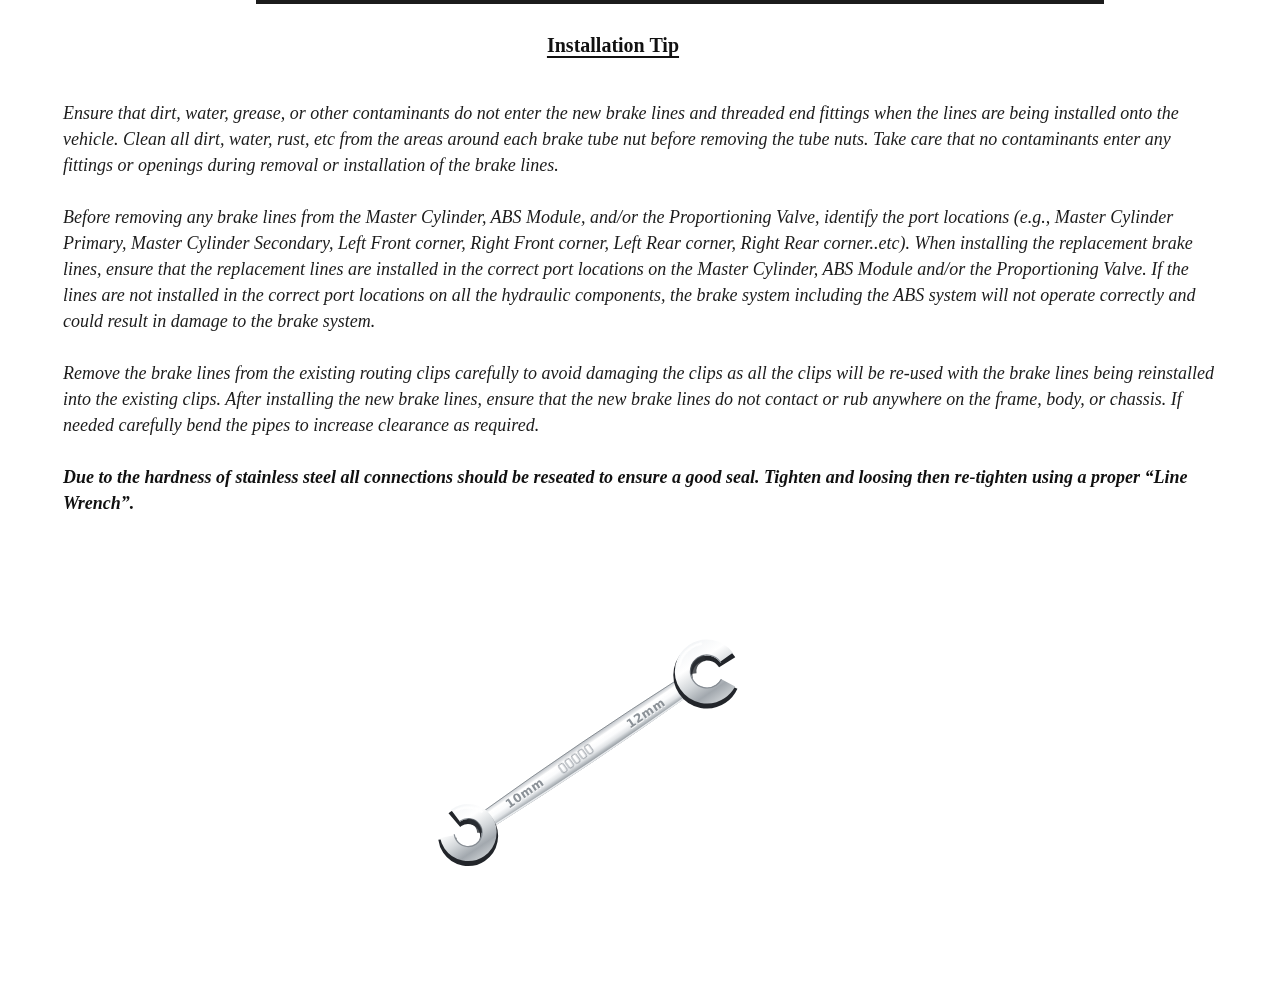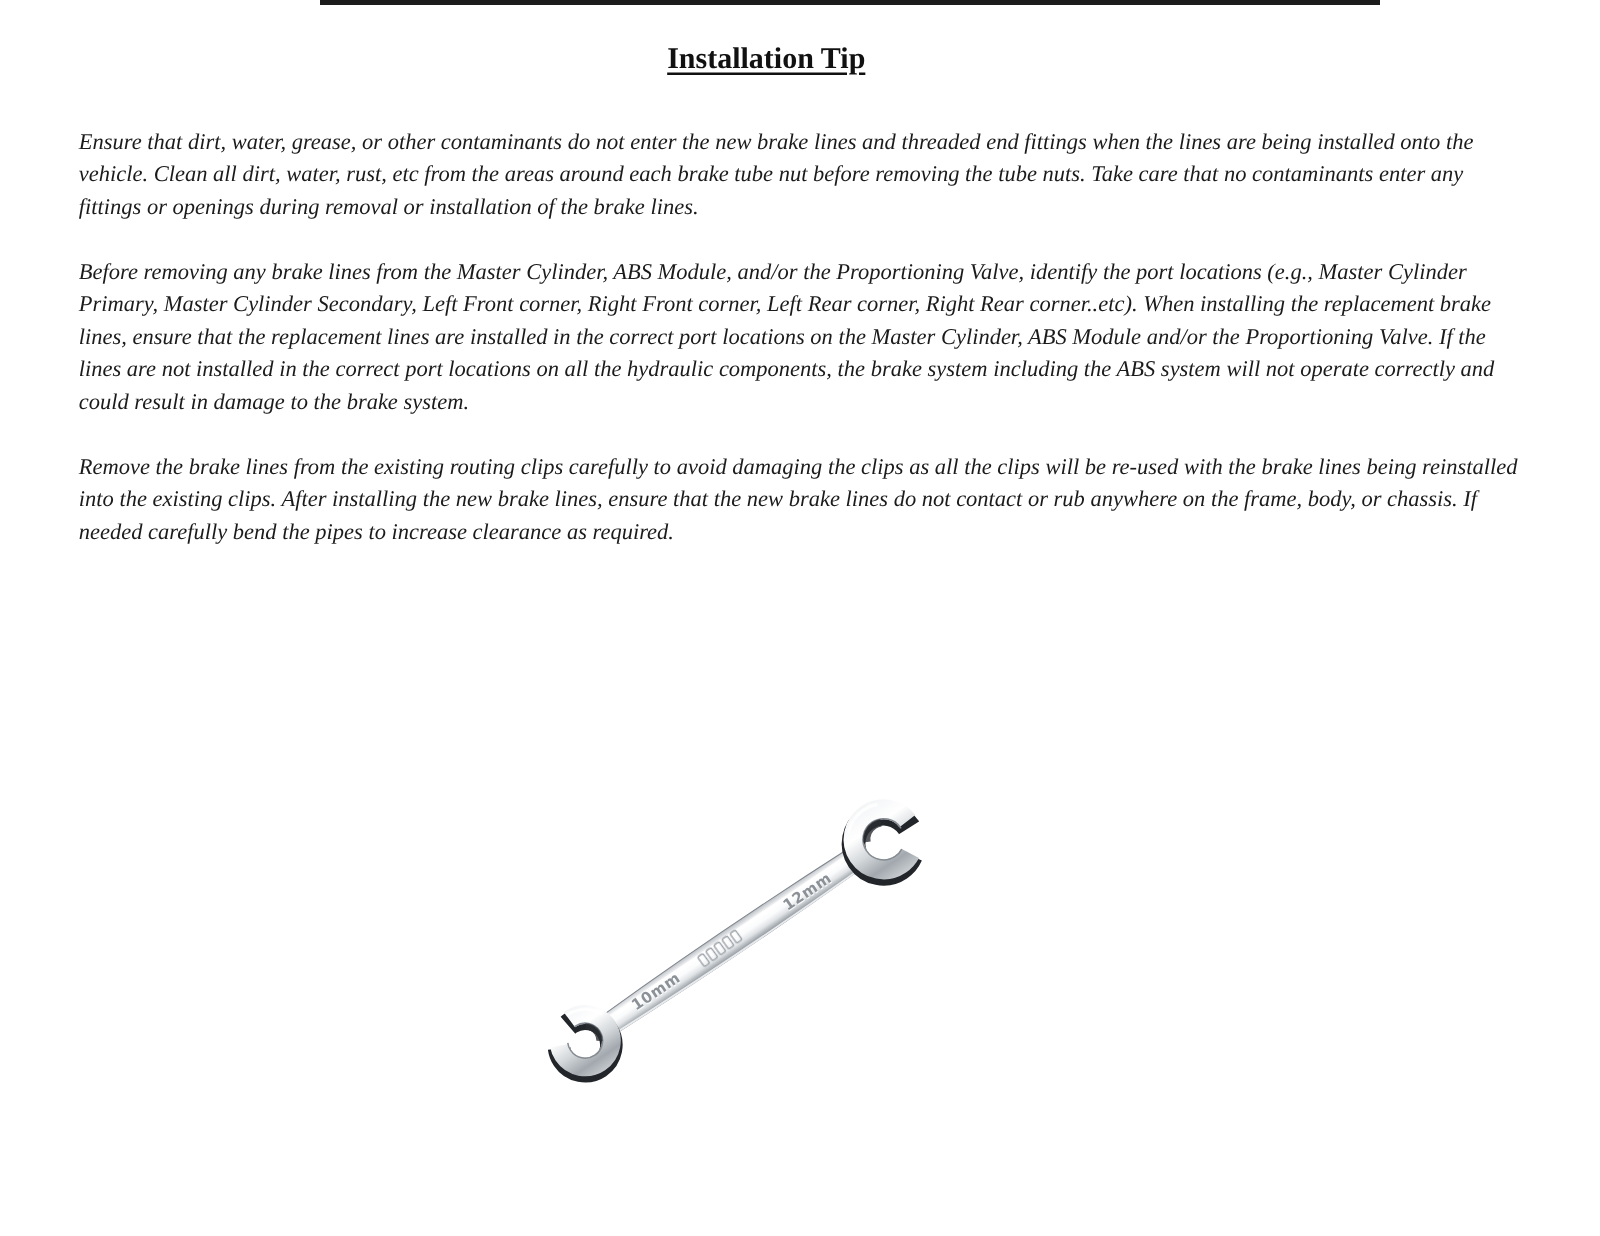--- a/index.html
+++ b/index.html
@@ -26,21 +26,21 @@
   .title-wrap {
     position: absolute;
     top: 34px;
     left: 0;
     width: 1226px;
     text-align: center;
   }
   .title {
     display: inline-block;
     margin: 0;
-    font-size: 24px;
+    font-size: 20px;
     font-weight: bold;
     text-decoration: underline;
     text-decoration-thickness: 2px;
     text-underline-offset: 4px;
     color: #111111;
   }
   .content {
     position: absolute;
     top: 100px;
     left: 63px;
@@ -81,20 +81,21 @@
   <div class="top-rule"></div>
 
   <div class="title-wrap">
     <h1 class="title">Installation Tip</h1>
   </div>
 
   <div class="content">
     <p>Ensure that dirt, water, grease, or other contaminants do not enter the new brake lines and threaded end fittings when the lines are being installed onto the vehicle. Clean all dirt, water, rust, etc from the areas around each brake tube nut before removing the tube nuts. Take care that no contaminants enter any fittings or openings during removal or installation of the brake lines.</p>
     <p>Before removing any brake lines from the Master Cylinder, ABS Module, and/or the Proportioning Valve, identify the port locations (e.g., Master Cylinder Primary, Master Cylinder Secondary, Left Front corner, Right Front corner, Left Rear corner, Right Rear corner..etc). When installing the replacement brake lines, ensure that the replacement lines are installed in the correct port locations on the Master Cylinder, ABS Module and/or the Proportioning Valve. If the lines are not installed in the correct port locations on all the hydraulic components, the brake system including the ABS system will not operate correctly and could result in damage to the brake system.</p>
     <p>Remove the brake lines from the existing routing clips carefully to avoid damaging the clips as all the clips will be re-used with the brake lines being reinstalled into the existing clips. After installing the new brake lines, ensure that the new brake lines do not contact or rub anywhere on the frame, body, or chassis. If needed carefully bend the pipes to increase clearance as required.</p>
+    <p class="bold">Due to the hardness of stainless steel all connections should be reseated to ensure a good seal. Tighten and loosing then re-tighten using a proper “Line Wrench”.</p>
   </div>
 
   <figure class="figure">
     <svg width="360" height="290" viewBox="0 0 360 290">
       <defs>
         <linearGradient id="gShaft" gradientUnits="userSpaceOnUse" x1="0" y1="-13" x2="0" y2="13">
           <stop offset="0" stop-color="#8a9096"></stop>
           <stop offset="0.12" stop-color="#c6cacf"></stop>
           <stop offset="0.30" stop-color="#ffffff"></stop>
           <stop offset="0.50" stop-color="#fafbfc"></stop>

